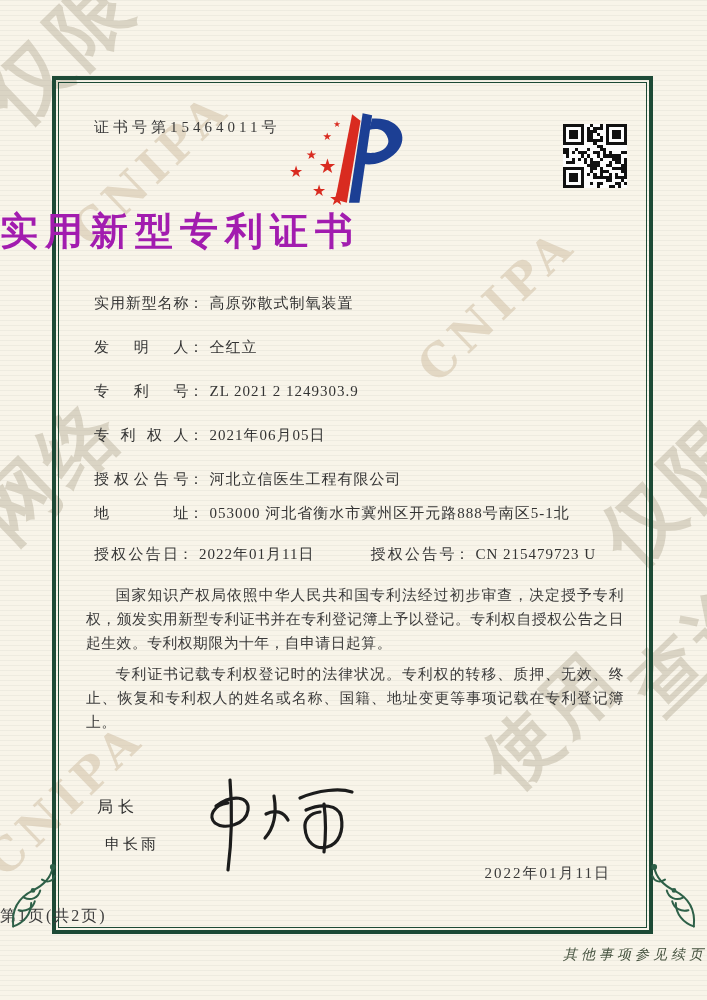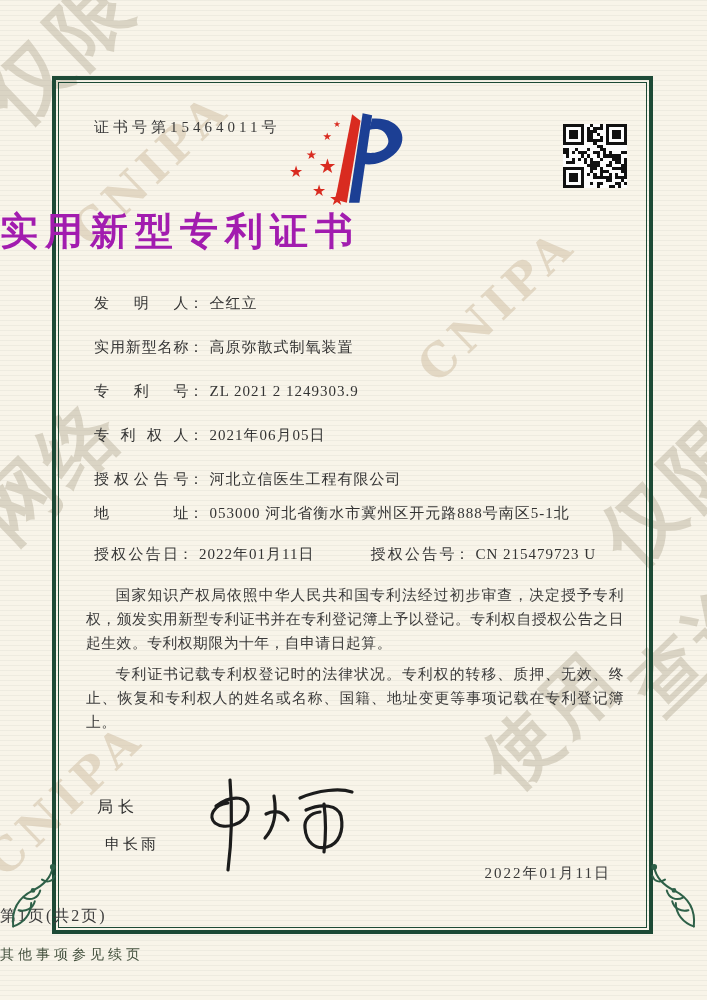--- a/index.html
+++ b/index.html
@@ -66,21 +66,21 @@
     position:absolute;left:86px;top:584px;width:538px;z-index:3;
     font-size:14.8px;line-height:1.62;text-align:justify;color:#3a3a3a;
     letter-spacing:0.5px;
   }
   .paras p{margin:0 0 7px 0;text-indent:2em;}
   .sig-title{position:absolute;left:97px;top:797px;z-index:3;font-size:16px;letter-spacing:5px;color:#2e2e2e;}
   .sig-name{position:absolute;left:97px;top:835px;z-index:3;font-size:15px;letter-spacing:3px;color:#2e2e2e;margin-left:8px;}
   .sig-hand{position:absolute;left:182px;top:772px;width:180px;height:105px;z-index:3;}
   .issue-date{position:absolute;right:96px;top:864px;z-index:3;font-size:15px;letter-spacing:2px;color:#3a3a3a;}
   .page-indicator{position:absolute;left:0;right:0;top:906px;z-index:3;text-align:left;font-size:16px;letter-spacing:2px;color:#3c3c3c;}
-  .continuation{position:absolute;left:0;right:0;top:946px;z-index:3;text-align:left;font-size:14px;letter-spacing:4px;color:#45523f;}
+  .continuation{position:absolute;left:0;right:0;top:946px;z-index:3;text-align:right;font-size:14px;letter-spacing:4px;color:#45523f;font-style:italic;}
   .corner{position:absolute;bottom:4px;width:54px;height:72px;z-index:3;}
   .corner.left{left:6px;}
   .corner.right{right:6px;transform:scaleX(-1);}
 </style>
 </head>
 <body>
 
 <div class="page">
 
   <div class="wm" style="left:-22px;top:-2px;font-size:78px;">仅限</div>
@@ -245,24 +245,24 @@
       <rect x="16" y="2" width="3" height="3" fill="#111"></rect>
       <rect x="0" y="14" width="7" height="7" fill="#111"></rect>
       <rect x="1" y="15" width="5" height="5" fill="#fdfdfd"></rect>
       <rect x="2" y="16" width="3" height="3" fill="#111"></rect>
     </svg>
 
   <div class="title">实用新型专利证书</div>
 
   <div class="fields">
     <div class="frow">
+      <span class="flabel">实用新型名称</span><span class="fcolon">：</span><span class="fvalue">高原弥散式制氧装置</span>
+    </div>
+    <div class="frow">
       <span class="flabel">发明人</span><span class="fcolon">：</span><span class="fvalue">仝红立</span>
-    </div>
-    <div class="frow">
-      <span class="flabel">实用新型名称</span><span class="fcolon">：</span><span class="fvalue">高原弥散式制氧装置</span>
     </div>
     <div class="frow">
       <span class="flabel">专利号</span><span class="fcolon">：</span><span class="fvalue">ZL 2021 2 1249303.9</span>
     </div>
     <div class="frow">
       <span class="flabel">专利权人</span><span class="fcolon">：</span><span class="fvalue">2021年06月05日</span>
     </div>
     <div class="frow tight">
       <span class="flabel">授权公告号</span><span class="fcolon">：</span><span class="fvalue">河北立信医生工程有限公司</span>
     </div>

